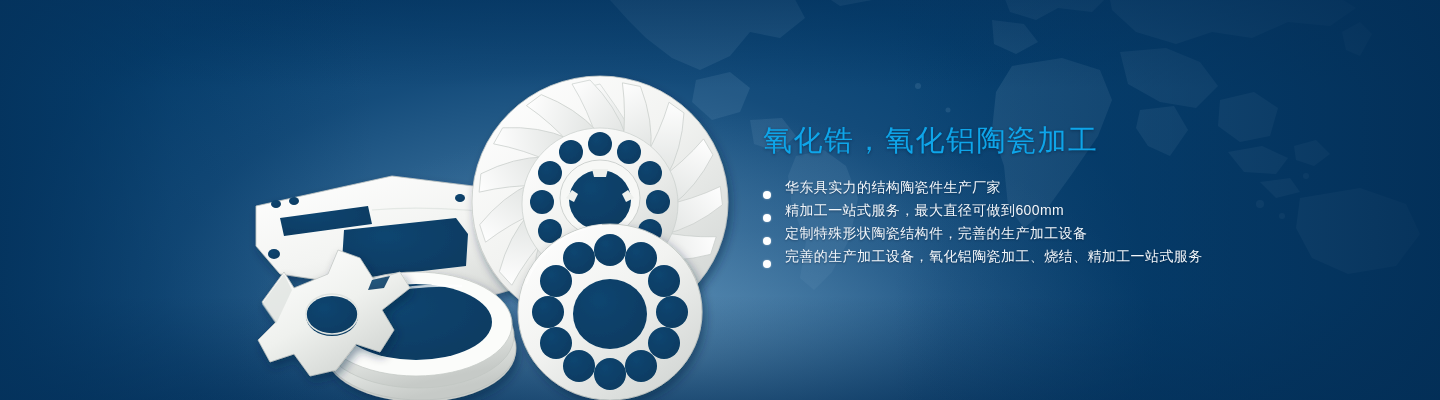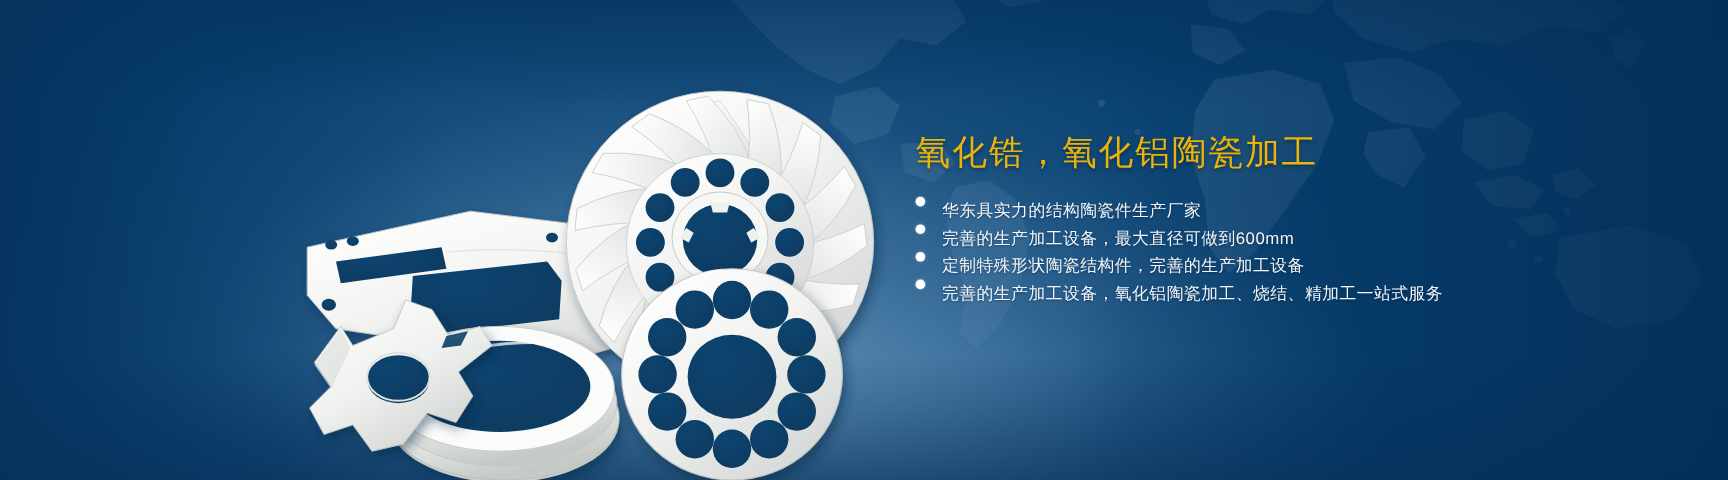--- a/index.html
+++ b/index.html
@@ -81,37 +81,37 @@
   .photo svg { display:block; width:100%; height:100%; overflow: visible; }
 
   
   .textblock {
     position: absolute;
     left: 763px;
     top: 108px;
     width: 620px;
   }
   .headline {
-    color: #eab308;
+    color: #0ea5e9;
     font-size: 29px;
     line-height: 40px;
     letter-spacing: 1.5px;
     font-weight: 400;
-    margin: 0 0 16px 0;
+    margin: 12px 0 16px 0;
     text-shadow: 0 1px 3px rgba(0,20,45,0.45);
     white-space: nowrap;
   }
   ul.features {
     list-style: none;
     margin: 0;
     padding: 0;
   }
   ul.features li {
     display: flex;
-    align-items: flex-start;
+    align-items: flex-end;
     color: #f2f6fa;
     font-size: 14px;
     line-height: 23px;
     letter-spacing: 0.4px;
     white-space: nowrap;
     text-shadow: 0 1px 2px rgba(0,18,40,0.40);
   }
   .bullet {
     width: 8px;
     height: 8px;
@@ -429,21 +429,21 @@
 
   <div class="textblock">
     <h1 class="headline">氧化锆，氧化铝陶瓷加工</h1>
     <ul class="features">
       <li>
         <span class="bullet"></span>
         <span>华东具实力的结构陶瓷件生产厂家</span>
       </li>
       <li>
         <span class="bullet"></span>
-        <span>完善的生产加工设备，最大直径可做到600mm</span>
+        <span>精加工一站式服务，最大直径可做到600mm</span>
       </li>
       <li>
         <span class="bullet"></span>
         <span>定制特殊形状陶瓷结构件，完善的生产加工设备</span>
       </li>
       <li>
         <span class="bullet"></span>
         <span>完善的生产加工设备，氧化铝陶瓷加工、烧结、精加工一站式服务</span>
       </li>
     </ul>

